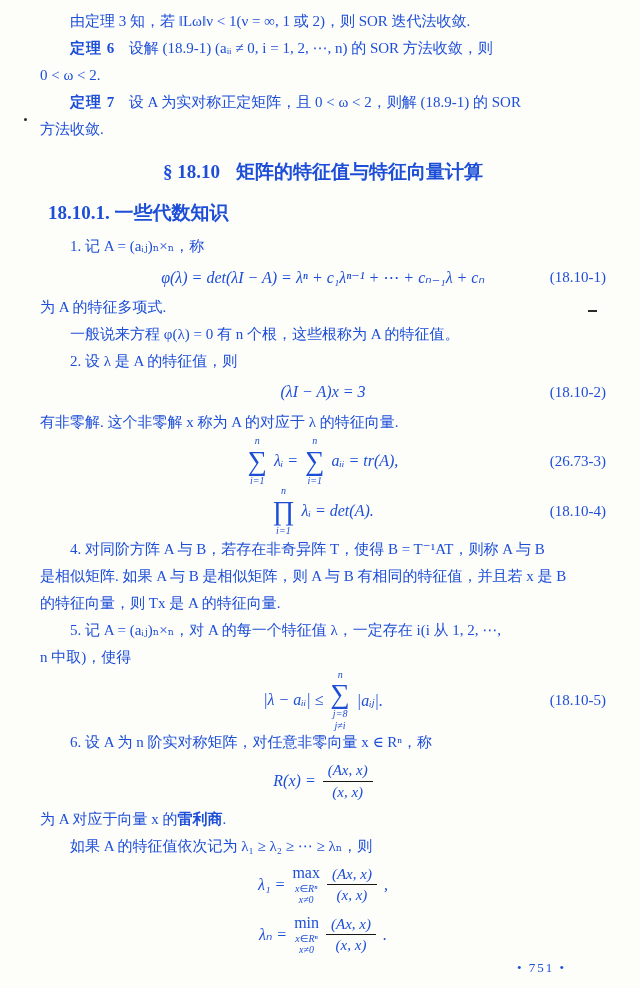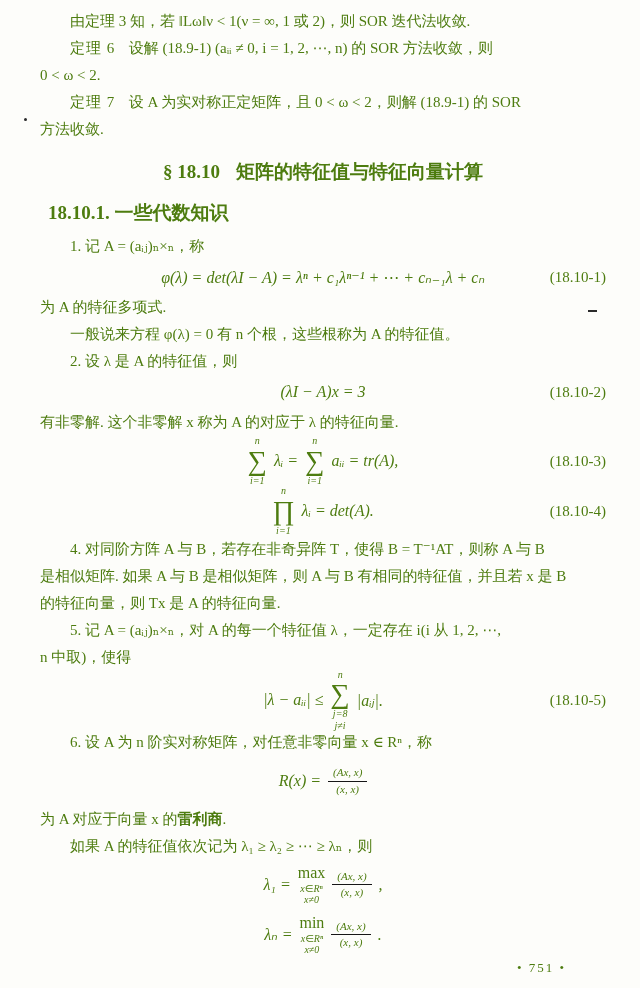--- a/index.html
+++ b/index.html
@@ -3,43 +3,43 @@
 <meta charset="utf-8">
 <style>
   html,body{margin:0;padding:0;background:#e9e9e6;}
   .page{
     position:relative;
     width:640px;height:988px;
     box-sizing:border-box;
     margin:0 auto;
     padding:8px 34px 0 40px;
     background:#fdfdfa;
-    color:#4d7c0f;
+    color:#1d4ed8;
     font-family:"Liberation Serif","DejaVu Serif",serif;
     display:flex;flex-direction:column;
     overflow:hidden;
   }
   .ln{margin:0;font-size:15px;line-height:27px;}
   .indent{text-indent:2em;}
-  .thm{font-weight:normal;margin-right:.9em;letter-spacing:1px;}
+  .thm{font-weight:bold;margin-right:.9em;letter-spacing:1px;}
   .bold{font-weight:bold;text-align:right;}
   .sec{margin:12px 0 0;text-align:center;font-size:19px;font-weight:bold;line-height:34px;}
   .sec-num{margin-right:16px;text-align:center;}
   .subsec{margin:9px 8px 5px;font-size:19px;font-weight:700;line-height:30px;}
   .eq-row{position:relative;display:flex;align-items:center;justify-content:center;margin:2px 0;min-height:30px;}
   .eq-tall{min-height:46px;}
   .eq-taller{min-height:54px;}
   .eq-body{font-style:italic;font-size:16px;display:flex;align-items:center;gap:7px;
            font-family:"Liberation Serif","DejaVu Sans",serif;}
   .eq-num{position:absolute;right:0;top:50%;transform:translateY(-50%);
           font-style:normal;font-size:15px;font-family:"Liberation Serif","DejaVu Serif",serif;}
   .bigop{display:inline-flex;flex-direction:column;align-items:center;line-height:1;}
   .bigop .lim{font-size:10px;line-height:1.15;font-style:italic;}
   .bigop .op{font-size:27px;line-height:1.05;font-style:normal;}
-  .frac{display:inline-flex;flex-direction:column;align-items:center;font-size:11px;line-height:1.25;}
+  .frac{display:inline-flex;flex-direction:column;align-items:center;font-size:15px;line-height:1.25;}
   .frac .fnum{padding:0 5px 1px;border-bottom:1.5px solid #161616;}
   .frac .fden{padding-top:1px;}
   .limop{display:inline-flex;flex-direction:column;align-items:center;line-height:1.15;}
   .limop .lop{font-size:16px;font-style:normal;}
   .limop .cond{font-size:10px;}
   .footer{margin-top:auto;padding:0 40px 32px 0;text-align:right;
           font-size:13px;letter-spacing:2px;}
   .speck{position:absolute;background:#2a2a2a;}
   .speck-dot{left:24px;top:118px;width:3px;height:3px;border-radius:50%;}
   .speck-dash{left:588px;top:310px;width:9px;height:2px;}
@@ -90,21 +90,21 @@
           <span class="lim">i=1</span>
         </span>
       <span>λᵢ =</span>
       <span class="bigop">
           <span class="lim">n</span>
           <span class="op">∑</span>
           <span class="lim">i=1</span>
         </span>
       <span>aᵢᵢ = tr(A),</span>
     </span>
-    <span class="eq-num">(18.10-3)</span>
+    <span class="eq-num">(26.73-3)</span>
   </div>
 
   <div class="eq-row eq-tall">
     <span class="eq-body">
       <span class="bigop">
           <span class="lim">n</span>
           <span class="op">∏</span>
           <span class="lim">i=1</span>
         </span>
       <span>λᵢ = det(A).</span>

